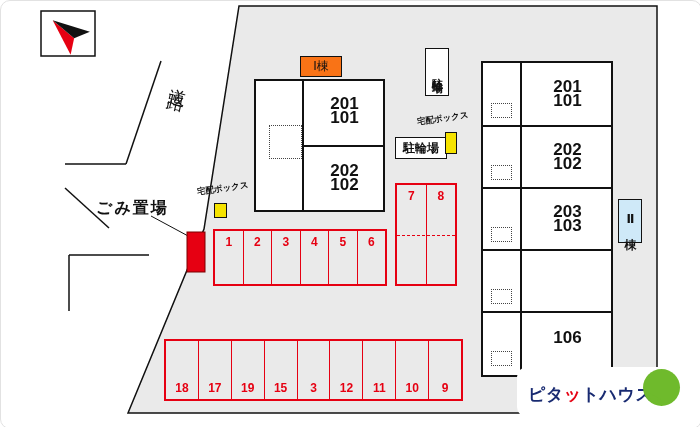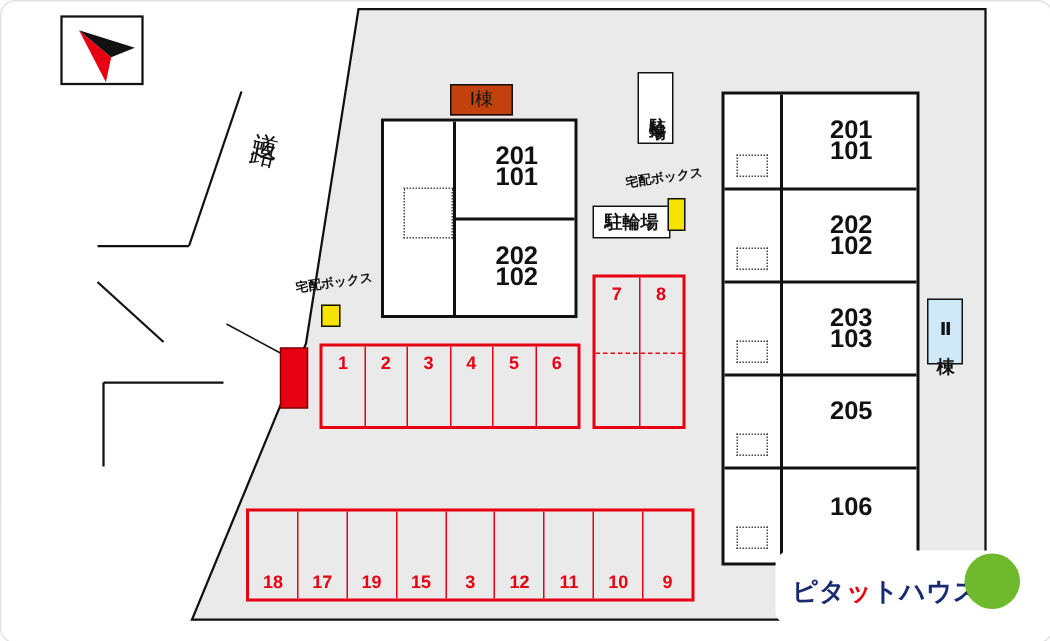--- a/index.html
+++ b/index.html
@@ -61,36 +61,37 @@
     <rect x="40" y="10" width="54" height="45" fill="#fff" stroke="#111" stroke-width="1.5"></rect>
     <g transform="rotate(-50 67 32)">
       <polygon points="67,12 52,48 67,40" fill="#e60012"></polygon>
       <polygon points="67,12 82,48 67,40" fill="#111"></polygon>
     </g>
 
     <rect x="186" y="231" width="18" height="40" fill="#e60012" stroke="#7a0000" stroke-width="1"></rect>
   </svg>
 
   <div class="road">道路</div>
+  <div class="garbage">ごみ置場</div>
 
   <div class="bld" style="left:253px;top:78px;width:131px;height:133px;">
     <div class="vline" style="left:46px;top:0;height:100%;"></div>
     <div class="hline" style="left:46px;right:0;top:64px;"></div>
     <div class="dotrect" style="left:13px;top:44px;width:33px;height:34px;"></div>
     <div class="unit" style="left:48px;top:16px;width:81px;">
       <div>201</div>
       <div>101</div>
     </div>
     <div class="unit" style="left:48px;top:83px;width:81px;">
       <div>202</div>
       <div>102</div>
     </div>
   </div>
 
-  <div class="tagbox" style="left:299px;top:55px;width:42px;height:21px;background:#c2410c;">
+  <div class="tagbox" style="left:299px;top:55px;width:42px;height:21px;background:#f97316;">
     <span>Ⅰ棟</span>
   </div>
 
   <div class="bld" style="left:480px;top:60px;width:132px;height:316px;">
     <div class="vline" style="left:37px;top:0;height:100%;"></div>
     <div class="hline" style="left:0;right:0;top:62px;"></div>
     <div class="hline" style="left:0;right:0;top:124px;"></div>
     <div class="hline" style="left:0;right:0;top:186px;"></div>
     <div class="hline" style="left:0;right:0;top:248px;"></div>
     <div class="dotrect" style="left:8px;top:40px;width:21px;height:15px;"></div>
@@ -104,21 +105,20 @@
     </div>
     <div class="unit" style="left:39px;top:80px;width:91px;">
       <div>202</div>
       <div>102</div>
     </div>
     <div class="unit" style="left:39px;top:142px;width:91px;">
       <div>203</div>
       <div>103</div>
     </div>
     <div class="unit" style="left:39px;top:204px;width:91px;">
-      <div>205</div>
     </div>
     <div class="unit" style="left:39px;top:268px;width:91px;">
       <div>106</div>
     </div>
   </div>
 
   <div class="tagbox" style="left:617px;top:198px;width:24px;height:44px;background:#cfe9f8;">
     <span class="vtext" style="font-size:12px;font-weight:bold;">Ⅱ棟</span>
   </div>
 

